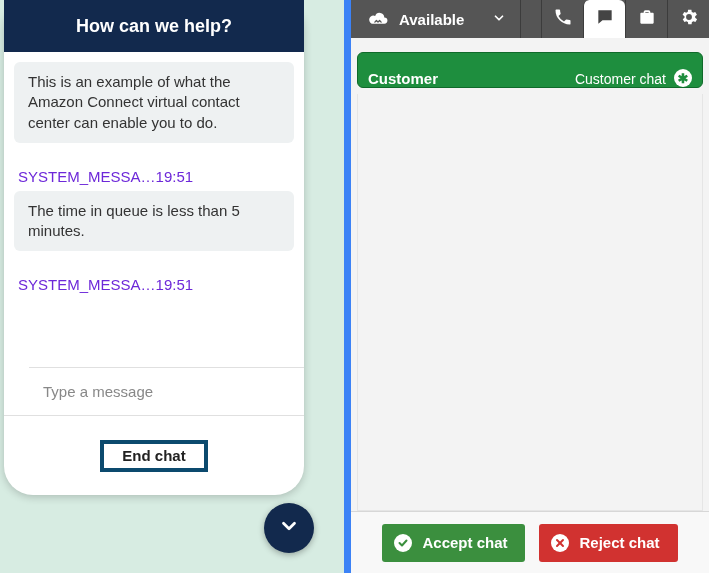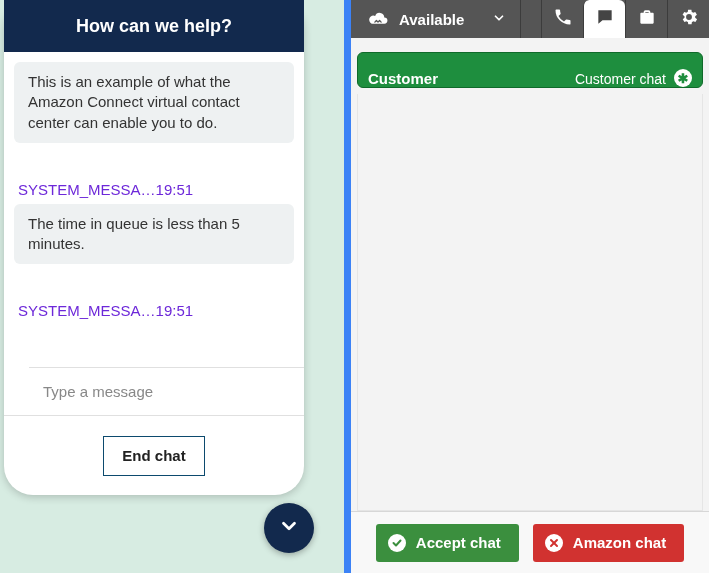--- a/index.html
+++ b/index.html
@@ -32,21 +32,21 @@
   display: flex; align-items: center; justify-content: center;
   font-size: 18px;
   font-weight: 600;
 }
 .chat-scroll {
   flex: 1;
   overflow-y: auto;
   padding: 0 10px 4px 10px;
   position: relative;
   display: flex; flex-direction: column;
-  gap: 28px;
+  gap: 15px;
 }
 .chat-scroll::-webkit-scrollbar { width: 16px; }
 .chat-scroll::-webkit-scrollbar-track { background: #f0f0f0; }
 .chat-scroll::-webkit-scrollbar-thumb { background: #bdbdbd; }
 .msg-block { margin-top: 10px; }
 .msg-meta {
   display: flex; justify-content: flex-start;
   font-size: 15px; color: #6d28d9;
   padding: 0 6px 6px 4px;
 }
@@ -72,22 +72,22 @@
   color: #555;
 }
 .input-area input::placeholder { color: #888; }
 .footer-area {
   border-top: 1px solid #e0e0e0;
   height: 80px;
   display: flex; align-items: center; justify-content: center;
 }
 .end-chat-btn {
   background: #fff;
-  border: 1px solid #0c4a6e;
-  height: 40px; padding: 0 18px;
+  border: 4px solid #0c4a6e;
+  height: 32px; padding: 0 18px;
   font-size: 15px;
   font-weight: 600;
   color: #222;
   cursor: pointer;
 }
 .minimize-fab {
   position: absolute;
   right: 30px; bottom: 20px;
   width: 50px; height: 50px;
   border-radius: 50%;
@@ -305,16 +305,16 @@
       </span>
       <span>Accept chat</span>
     </button>
     <button class="act-btn reject">
       <span class="ico">
         <svg viewBox="0 0 24 24" width="12" height="12" fill="none" stroke-width="4" stroke-linecap="round">
             <line x1="6" y1="6" x2="18" y2="18"></line>
             <line x1="6" y1="18" x2="18" y2="6"></line>
           </svg>
       </span>
-      <span>Amazon chat</span>
+      <span>Reject chat</span>
     </button>
   </div>
 </div>
 
 </body></html>

